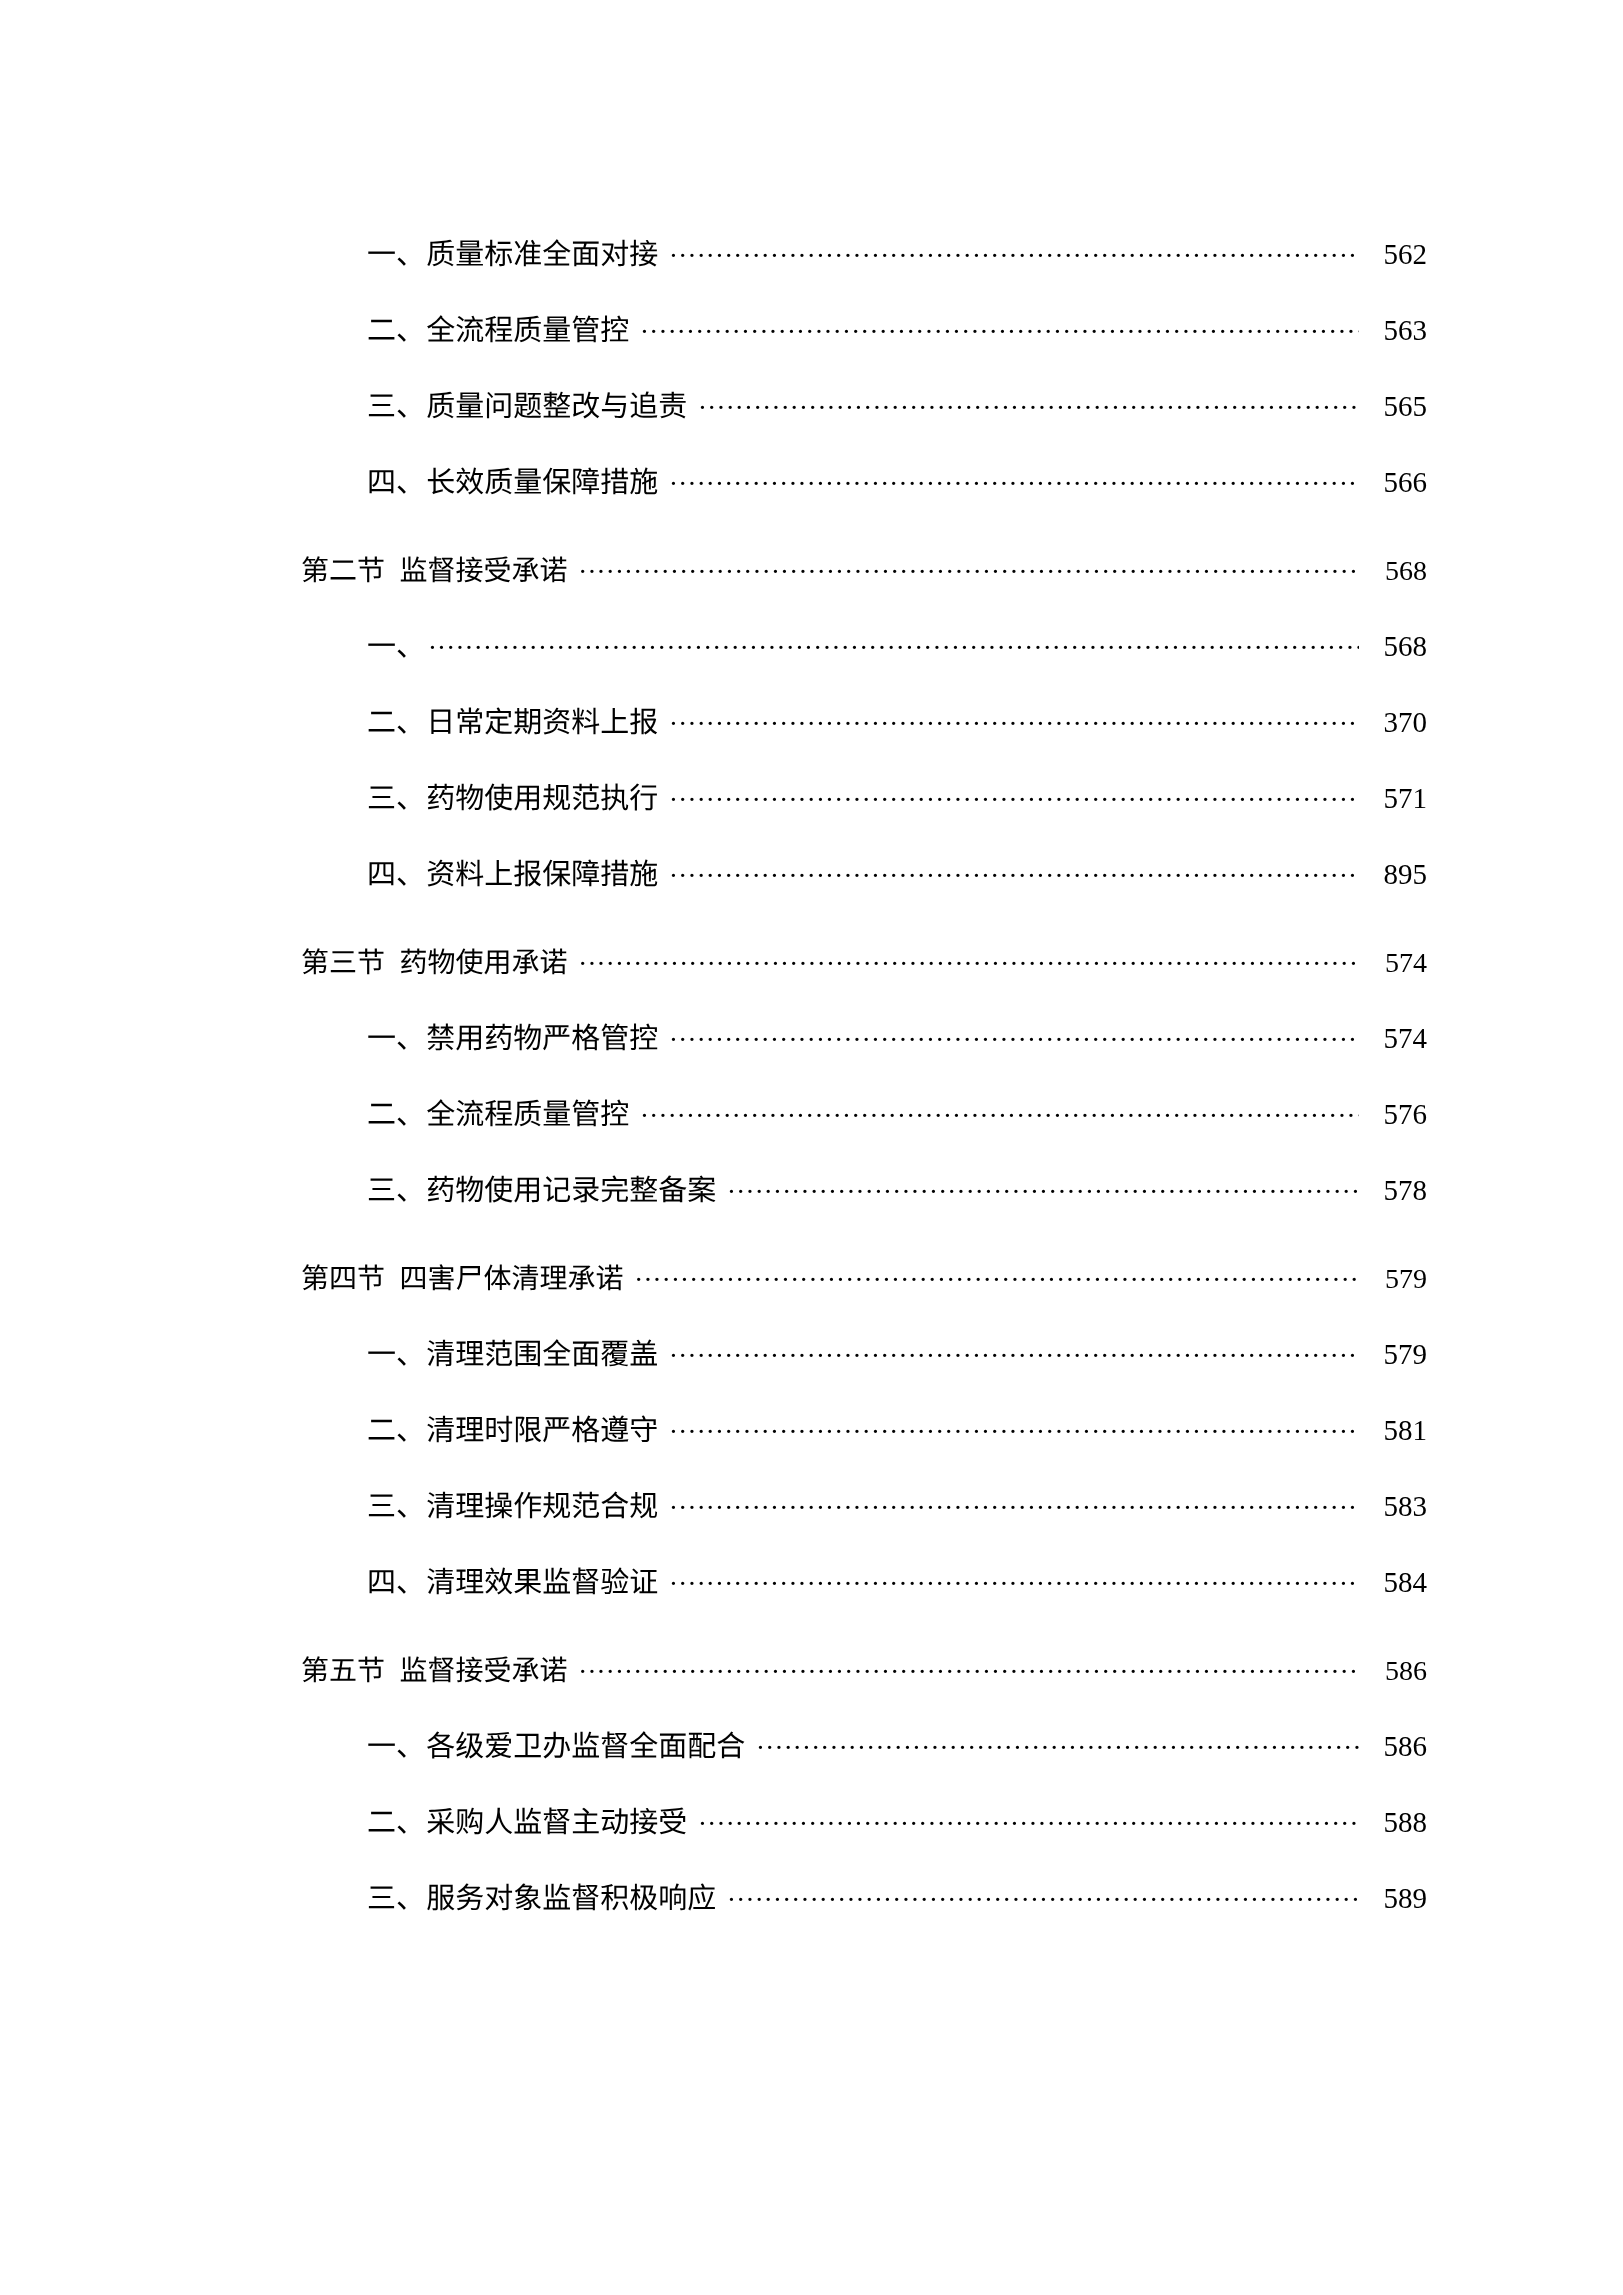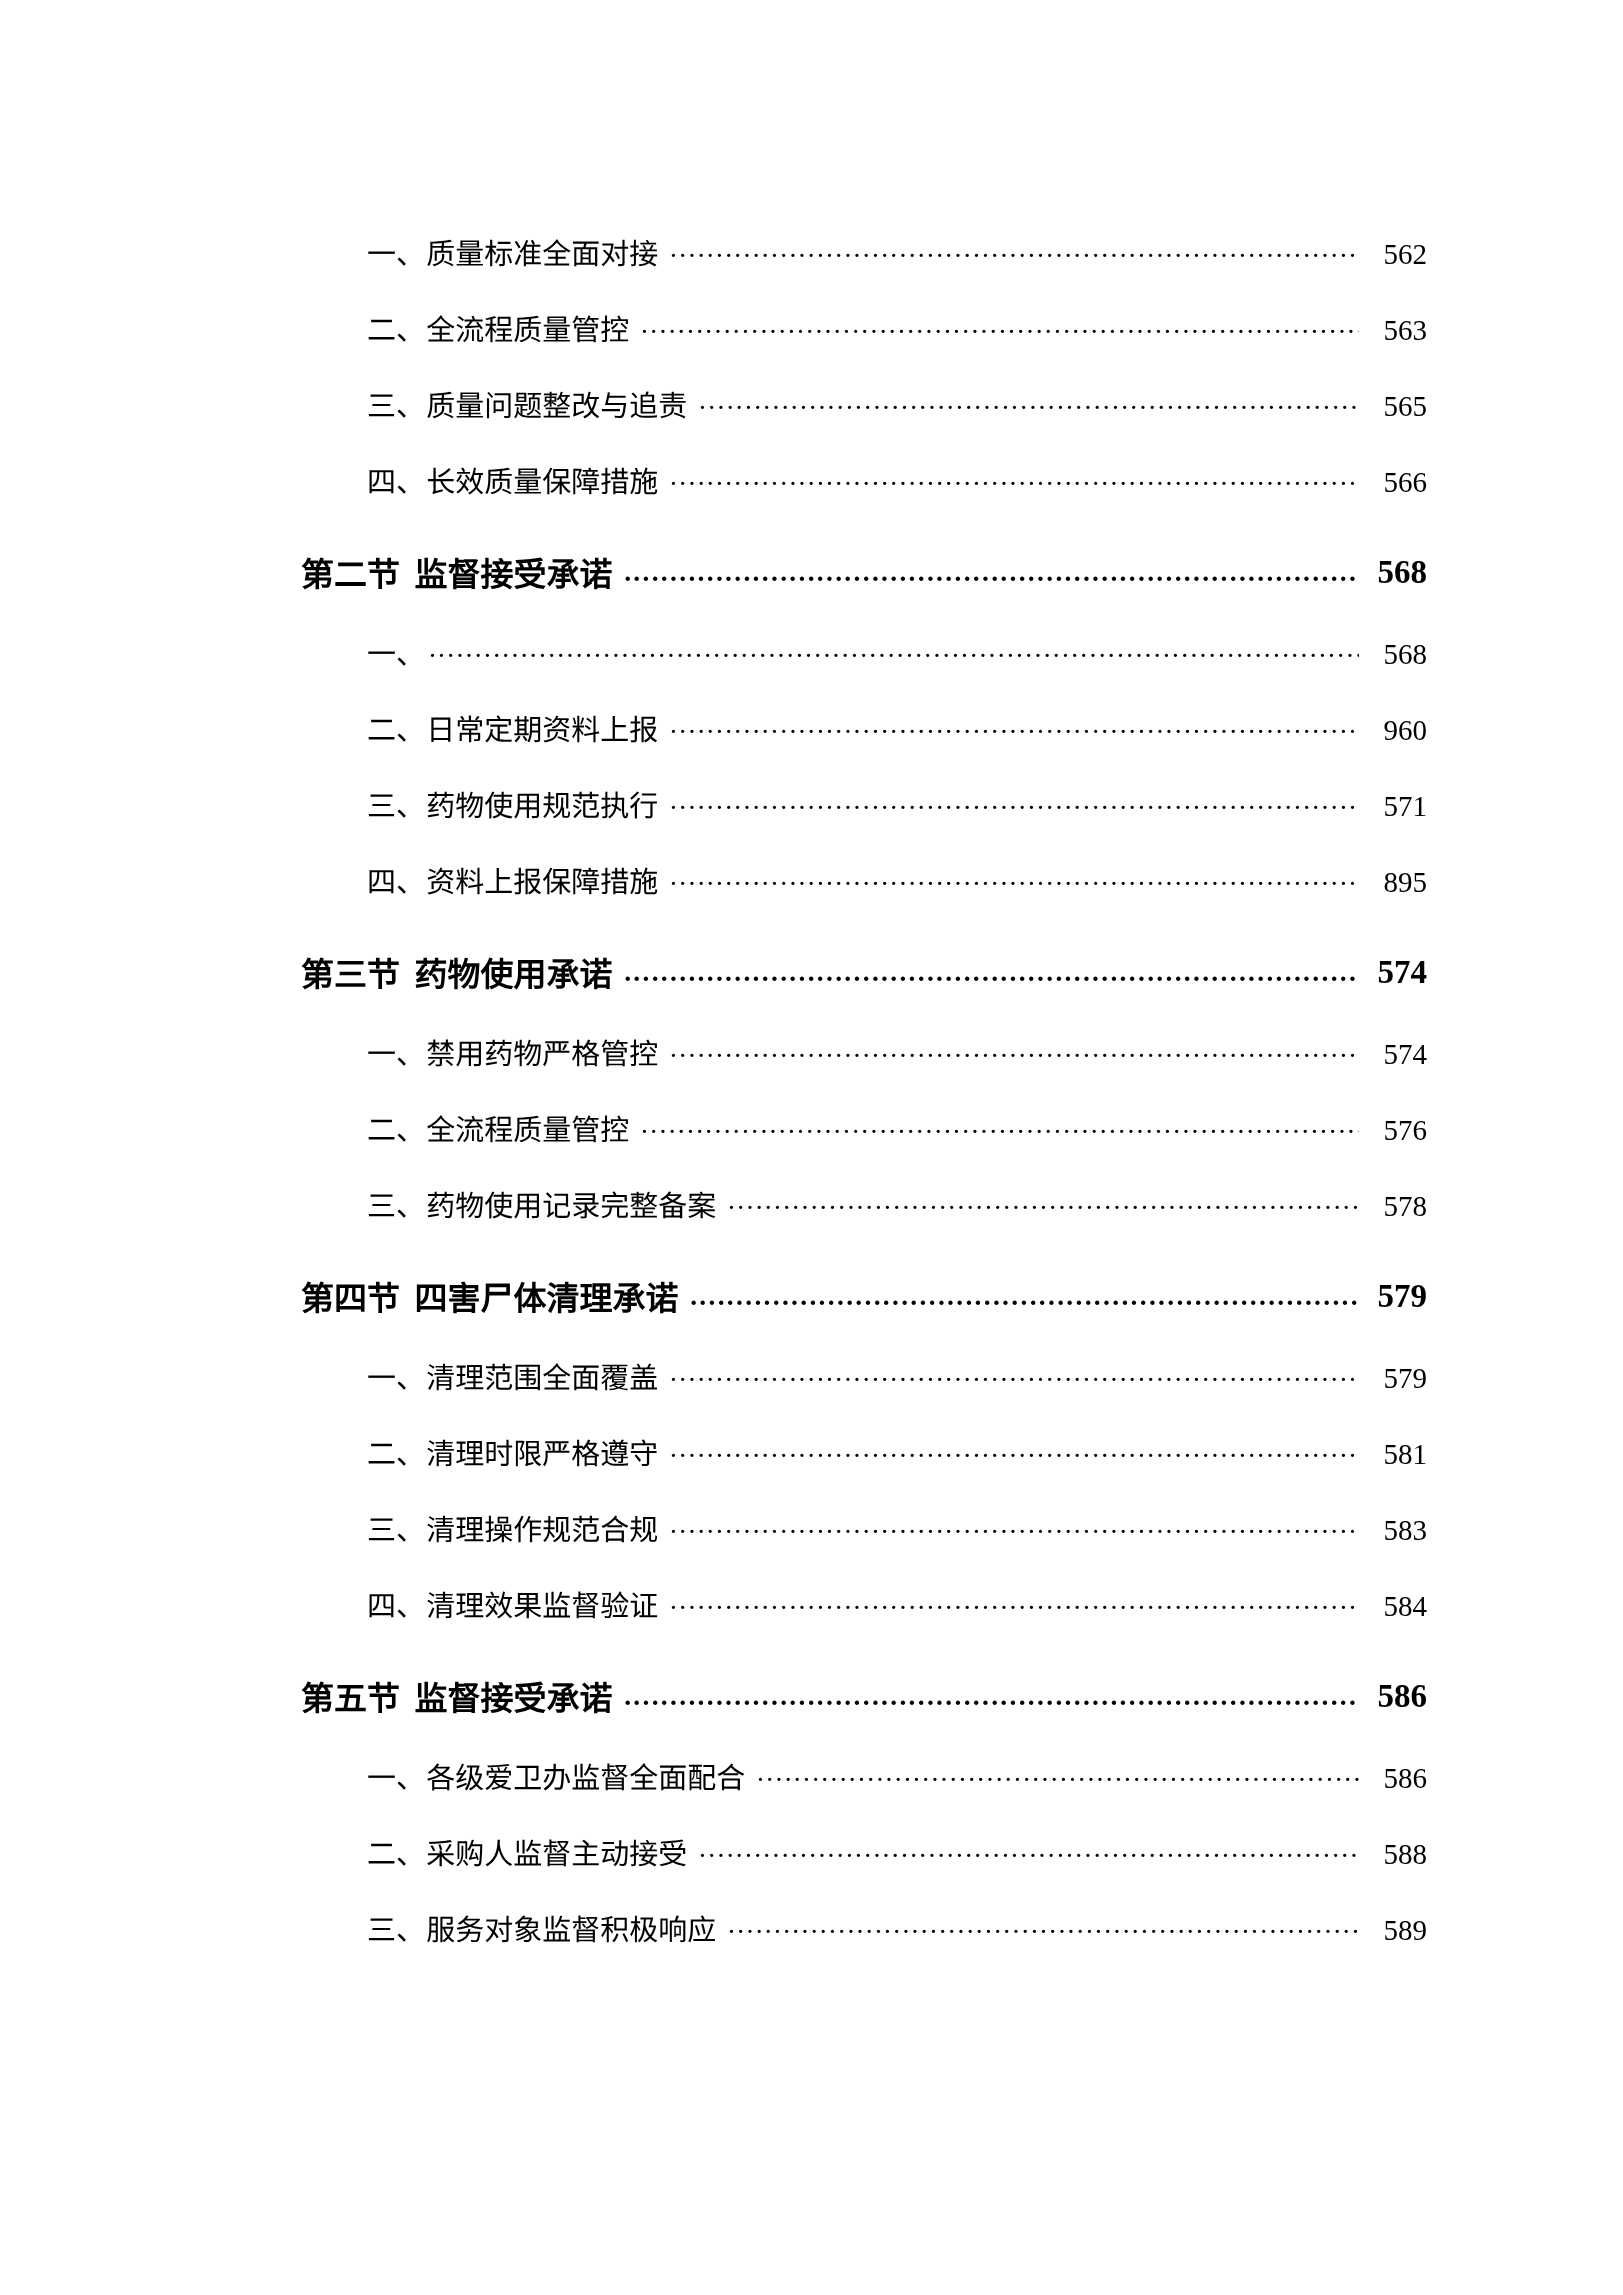--- a/index.html
+++ b/index.html
@@ -26,26 +26,25 @@
   }
   .toc-entry {
     display: flex;
     align-items: baseline;
     width: 100%;
     box-sizing: border-box;
     white-space: nowrap;
   }
   
   .level-1 {
-    font-size: 33px;
-    font-weight: bold;
+    font-size: 28px;
+    font-weight: normal;
     padding-left: 105px;
     margin-top: 34px;
     margin-bottom: 34px;
-    align-items: center;
   }
   
   .level-2 {
     font-size: 29px;
     font-weight: normal;
     padding-left: 171px;
     margin-top: 34px;
     margin-bottom: 34px;
   }
   .entry-label {
@@ -127,21 +126,21 @@
       </div>
       <div class="toc-entry level-2">
         <span class="entry-label">一、</span>
         <span class="leader"></span>
         <span class="entry-page">568</span>
       </div>
       <div class="toc-entry level-2">
         <span class="entry-label">二、</span>
         <span class="entry-title">日常定期资料上报</span>
         <span class="leader"></span>
-        <span class="entry-page">960</span>
+        <span class="entry-page">370</span>
       </div>
       <div class="toc-entry level-2">
         <span class="entry-label">三、</span>
         <span class="entry-title">药物使用规范执行</span>
         <span class="leader"></span>
         <span class="entry-page">571</span>
       </div>
       <div class="toc-entry level-2">
         <span class="entry-label">四、</span>
         <span class="entry-title">资料上报保障措施</span>

